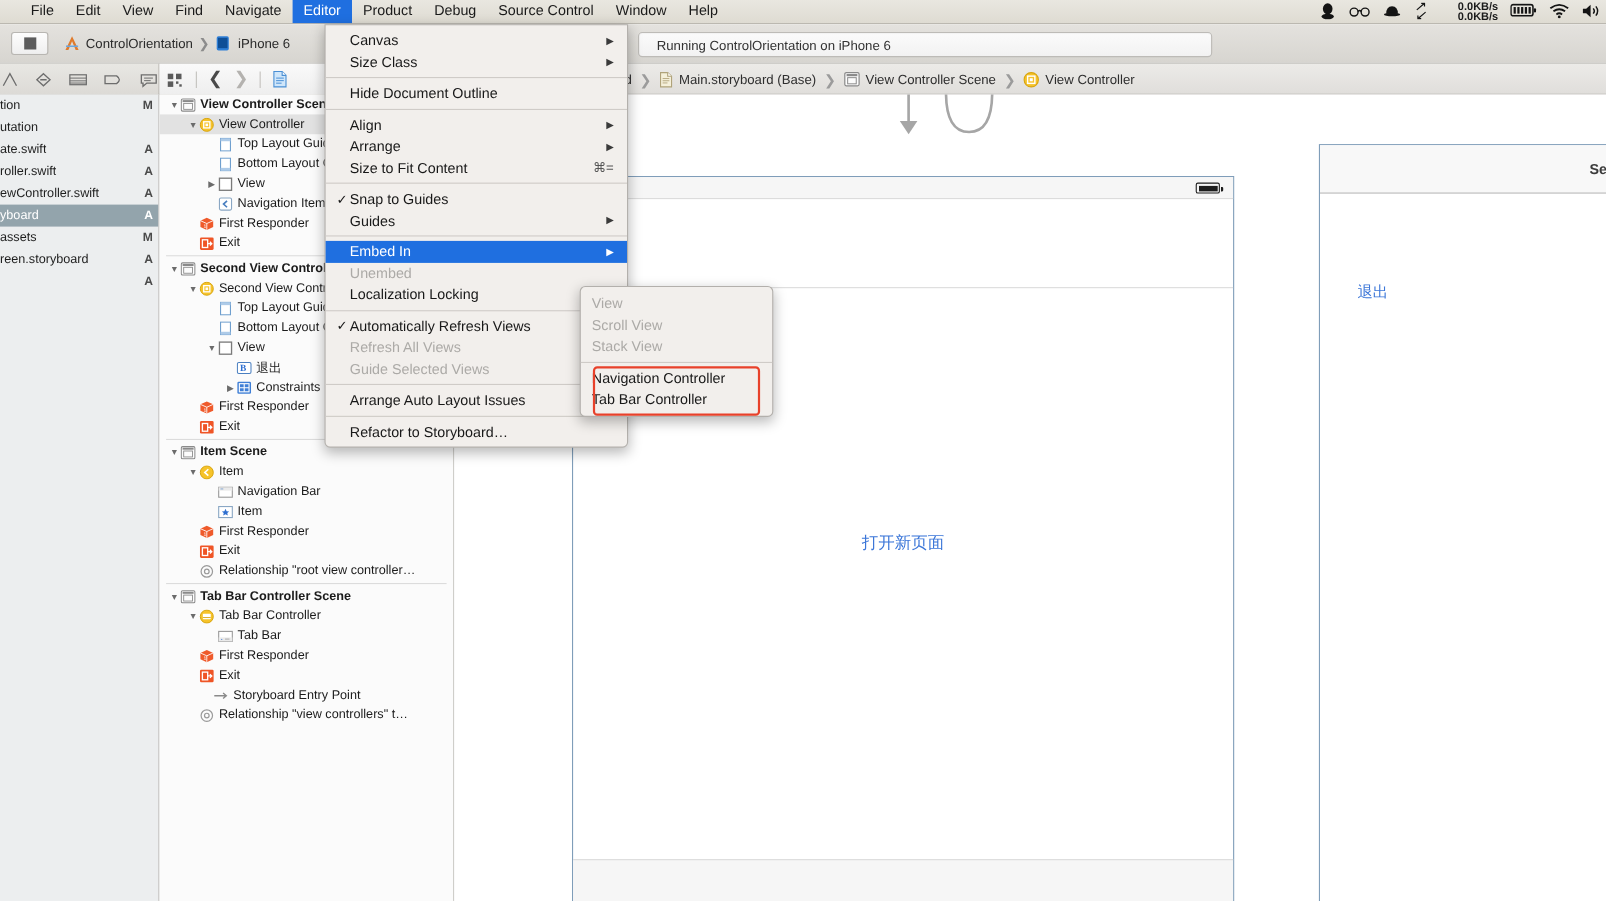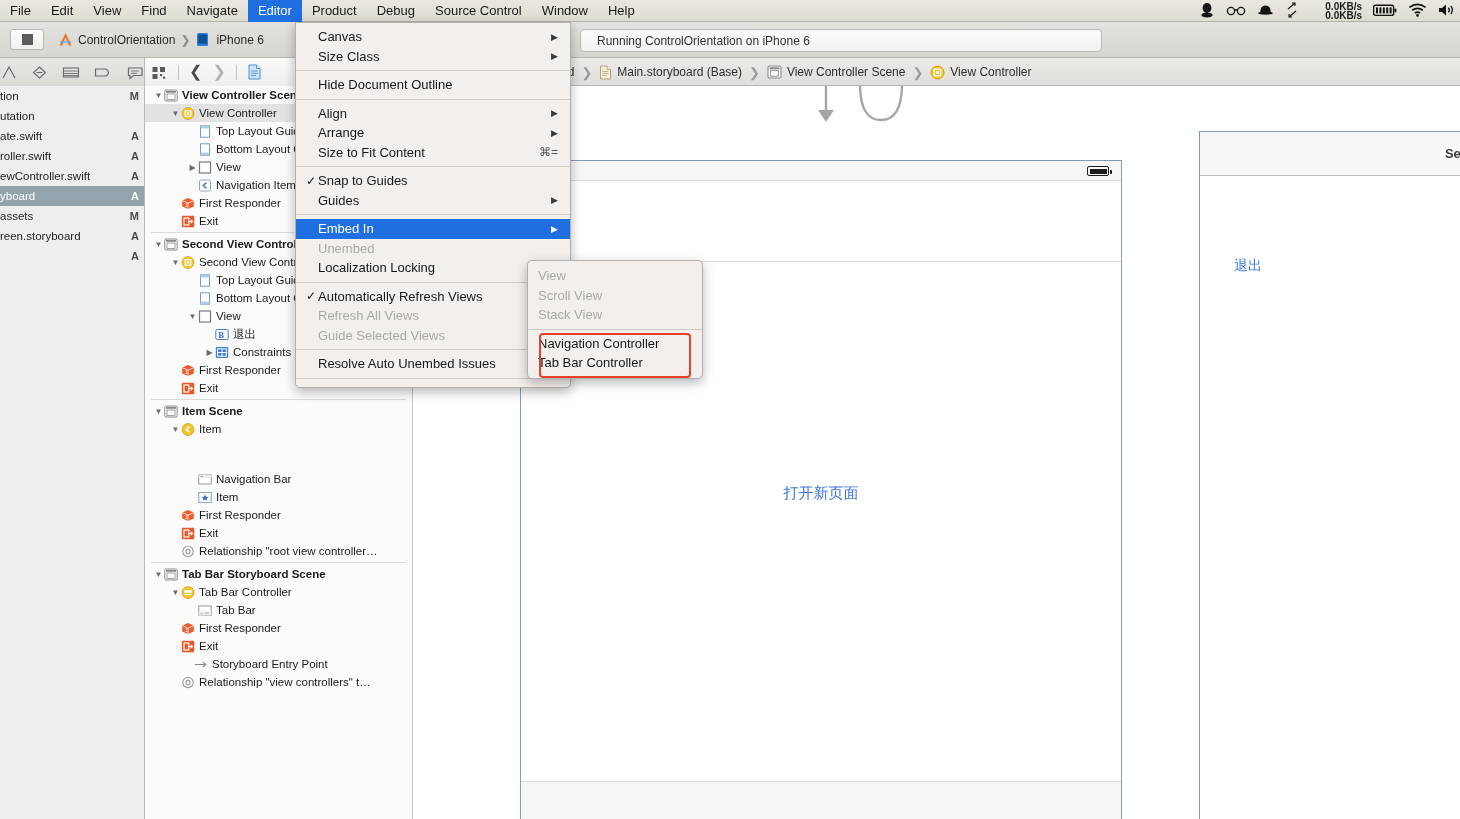--- a/index.html
+++ b/index.html
@@ -9,21 +9,21 @@
     background:#ffffff;
     -webkit-font-smoothing:antialiased;
   }
   #root { position:relative; width:1460px; height:819px; }
 
   
   .menubar {
     position:absolute; left:0; top:0; width:1460px; height:22px;
     background:linear-gradient(to bottom,#e9e7e0 0%,#dedbd2 100%);
     border-bottom:1px solid #b4b1a8;
-    display:flex; align-items:center; font-size:13px; color:#1a1a1a;
+    display:flex; align-items:flex-end; font-size:13px; color:#1a1a1a;padding-left:18px;
   }
   .menubar .mi {
     padding:0 10px; height:22px; line-height:22px; white-space:nowrap; cursor:default;
   }
   .menubar .mi.active { background:#1f6fe0; color:#fff; }
   .menubar-right {
     position:absolute; right:4px; top:0; height:22px;
     display:flex; align-items:center; gap:11px; font-size:11px; color:#1a1a1a;
   }
   .netspeed { font-size:10px; line-height:9.5px; font-weight:bold; text-align:right; font-family:"Liberation Sans",sans-serif;margin-left:15px;}
@@ -554,21 +554,21 @@
             <span>Item Scene</span>
           </div>
           <div class="o-row" style="padding-left: 25px;">
             <span class="o-disc">▼</span>
             <svg class="o-ico" viewBox="0 0 14 13">
               <circle cx="7" cy="6.5" r="5.9" fill="#f6c32a" stroke="#d8a50f" stroke-width=".9"></circle>
               <path d="M8.4 3.6 L5.2 6.5 L8.4 9.4" stroke="#fff" stroke-width="1.5" fill="none"></path>
             </svg>
             <span>Item</span>
           </div>
-          <div class="o-row" style="padding-left: 42px; margin-top: 32px;">
+          <div class="o-row" style="padding-left: 42px;">
             <span class="o-disc"></span>
             <svg class="o-ico" viewBox="0 0 14 13">
               <rect x="0.8" y="2" width="12.4" height="9" fill="#fff" stroke="#9a9a9a" stroke-width="1"></rect>
               <rect x="0.8" y="2" width="12.4" height="3" fill="#eaeaea"></rect>
               <path d="M2.4 3.5 H5" stroke="#7a9fcd" stroke-width=".8"></path>
             </svg>
             <span>Navigation Bar</span>
           </div>
           <div class="o-row" style="padding-left: 42px;">
             <span class="o-disc"></span>
@@ -605,21 +605,21 @@
             <span>Relationship "root view controller…</span>
           </div>
           <div class="o-div"></div>
           <div class="o-row scene" style="padding-left: 8px;">
             <span class="o-disc">▼</span>
             <svg class="o-ico" viewBox="0 0 14 13">
               <rect x="0.8" y="1" width="12.4" height="11" rx="1.2" fill="#fcfcfc" stroke="#8a8a8a" stroke-width="1"></rect>
               <rect x="2" y="2" width="10" height="1.8" fill="#8a8a8a"></rect>
               <rect x="3" y="5" width="8" height="5.4" fill="none" stroke="#8a8a8a" stroke-width=".8"></rect>
             </svg>
-            <span>Tab Bar Storyboard Scene</span>
+            <span>Tab Bar Controller Scene</span>
           </div>
           <div class="o-row" style="padding-left: 25px;">
             <span class="o-disc">▼</span>
             <svg class="o-ico" viewBox="0 0 14 13">
               <circle cx="7" cy="6.5" r="5.9" fill="#f6c32a" stroke="#d8a50f" stroke-width=".9"></circle>
               <rect x="3.4" y="4" width="7.2" height="5" rx=".7" fill="#fff"></rect>
               <path d="M3.4 7.4 H10.6" stroke="#d8a50f" stroke-width=".8"></path>
             </svg>
             <span>Tab Bar Controller</span>
           </div>
@@ -783,24 +783,28 @@
             <span class="chk"></span>
             <span class="txt">Refresh All Views</span>
           </div>
           <div class="m-item dis">
             <span class="chk"></span>
             <span class="txt">Guide Selected Views</span>
           </div>
           <div class="m-sep"></div>
           <div class="m-item">
             <span class="chk"></span>
-            <span class="txt">Resolve Auto Unembed Issues</span>
+            <span class="txt">Arrange Auto Layout Issues</span>
             <span class="arr">▶</span>
           </div>
           <div class="m-sep"></div>
+          <div class="m-item">
+            <span class="chk"></span>
+            <span class="txt">Refactor to Storyboard…</span>
+          </div>
         </div>
     </div>
 
     <div class="menu sub" style="left:527px; top:238px; width:176px;">
       <div id="embed-submenu-items">
           <div class="m-item dis">
             <span class="txt">View</span>
           </div>
           <div class="m-item dis">
             <span class="txt">Scroll View</span>

